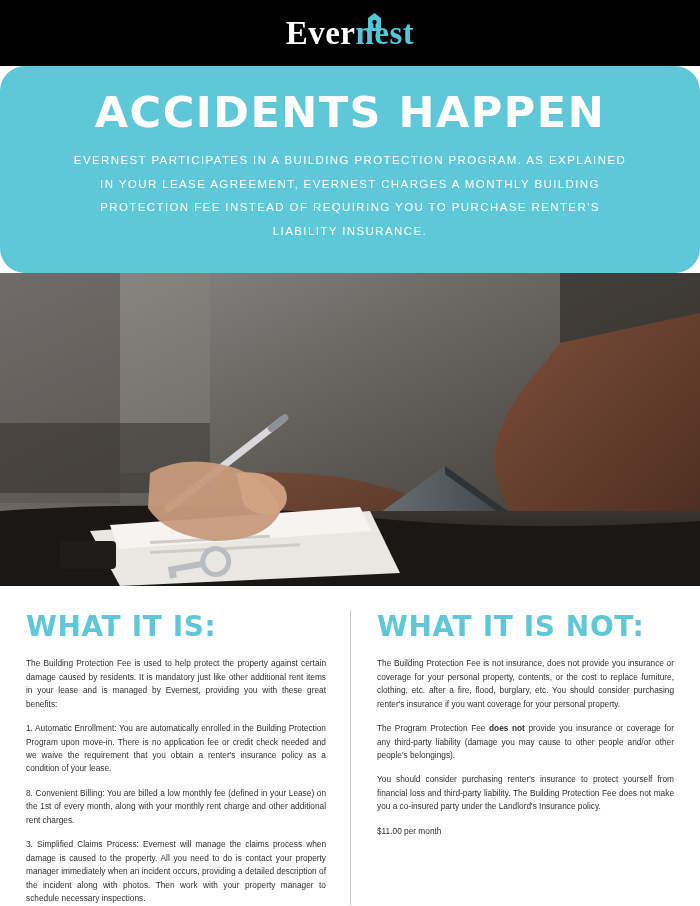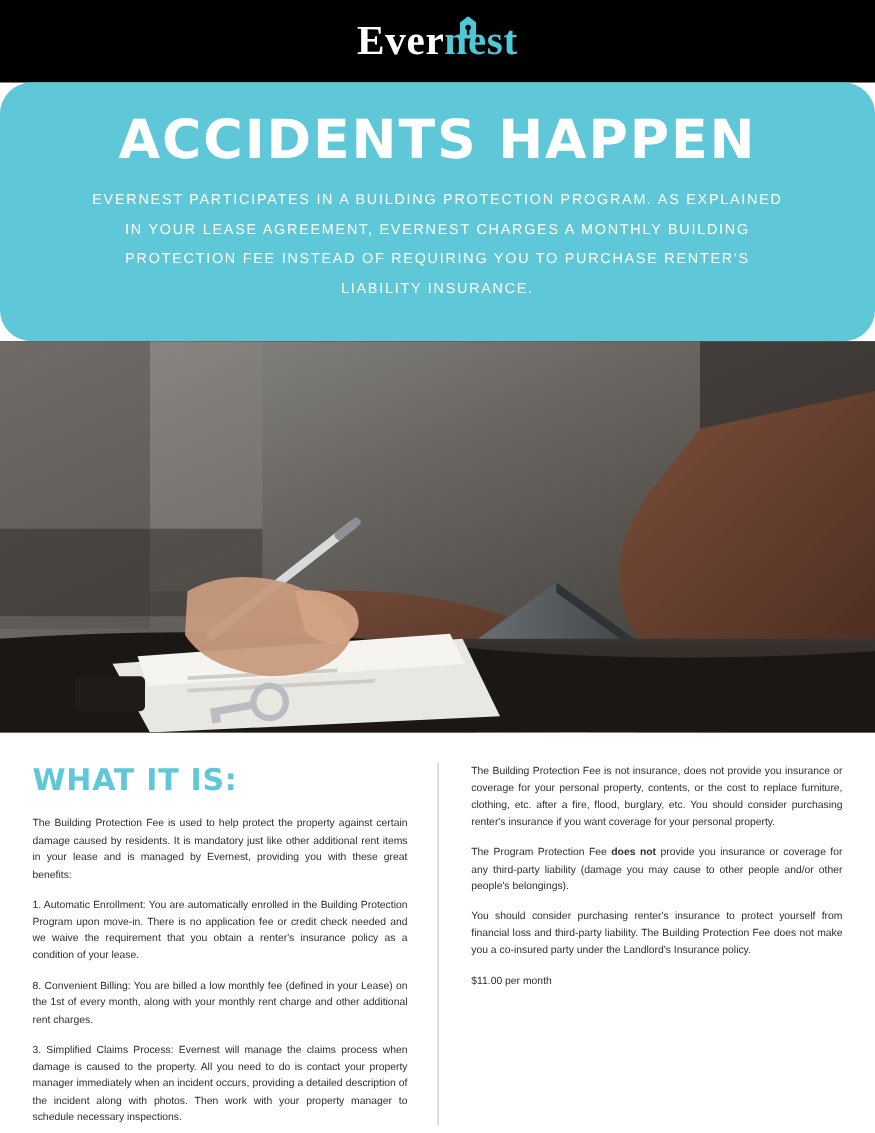--- a/index.html
+++ b/index.html
@@ -97,21 +97,21 @@
     gap: 0;
   }
   .col {
     width: 50%;
     box-sizing: border-box;
   }
   .col.left { padding-right: 24px; }
   .col.right { padding-left: 26px; border-left: 1px solid #c9c9c9; }
   .col-title {
     color: #5ec8d8;
-    font-size: 24px;
+    font-size: 28px;
     font-weight: bold;
     letter-spacing: 0.6px;
     margin: 0 0 14px 0;
     font-family: "DejaVu Sans", sans-serif;
   }
   .para {
     font-size: 8.3px;
     line-height: 1.62;
     color: #2e2e2e;
     text-align: justify;
@@ -219,20 +219,21 @@
 
     <div class="col left">
       <h2 class="col-title">WHAT IT IS:</h2>
       <p class="para">The Building Protection Fee is used to help protect the property against certain damage caused by residents. It is mandatory just like other additional rent items in your lease and is managed by Evernest, providing you with these great benefits:</p>
       <p class="para">1. Automatic Enrollment: You are automatically enrolled in the Building Protection Program upon move-in. There is no application fee or credit check needed and we waive the requirement that you obtain a renter's insurance policy as a condition of your lease.</p>
       <p class="para">8. Convenient Billing: You are billed a low monthly fee (defined in your Lease) on the 1st of every month, along with your monthly rent charge and other additional rent charges.</p>
       <p class="para last">3. Simplified Claims Process: Evernest will manage the claims process when damage is caused to the property. All you need to do is contact your property manager immediately when an incident occurs, providing a detailed description of the incident along with photos. Then work with your property manager to schedule necessary inspections.</p>
     </div>
 
     <div class="col right">
+      <h2 class="col-title">WHAT IT IS NOT:</h2>
       <p class="para">The Building Protection Fee is not insurance, does not provide you insurance or coverage for your personal property, contents, or the cost to replace furniture, clothing, etc. after a fire, flood, burglary, etc. You should consider purchasing renter's insurance if you want coverage for your personal property.</p>
       <p class="para"><span>The Program Protection Fee </span><span class="bold">does not</span><span> provide you insurance or coverage for any third-party liability (damage you may cause to other people and/or other people's belongings).</span></p>
       <p class="para">You should consider purchasing renter's insurance to protect yourself from financial loss and third-party liability. The Building Protection Fee does not make you a co-insured party under the Landlord's Insurance policy.</p>
       <p class="para last">$11.00 per month</p>
     </div>
 
   </div>
 </div>
 
 </body></html>

